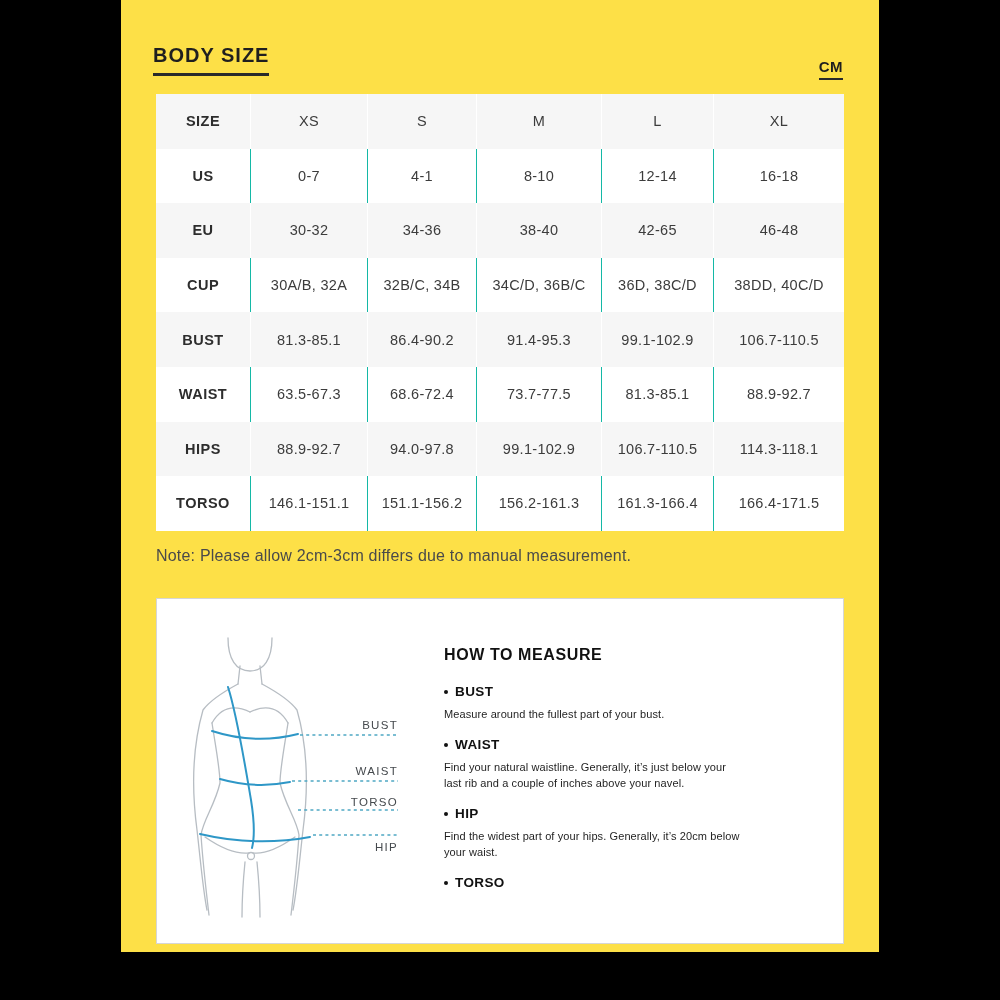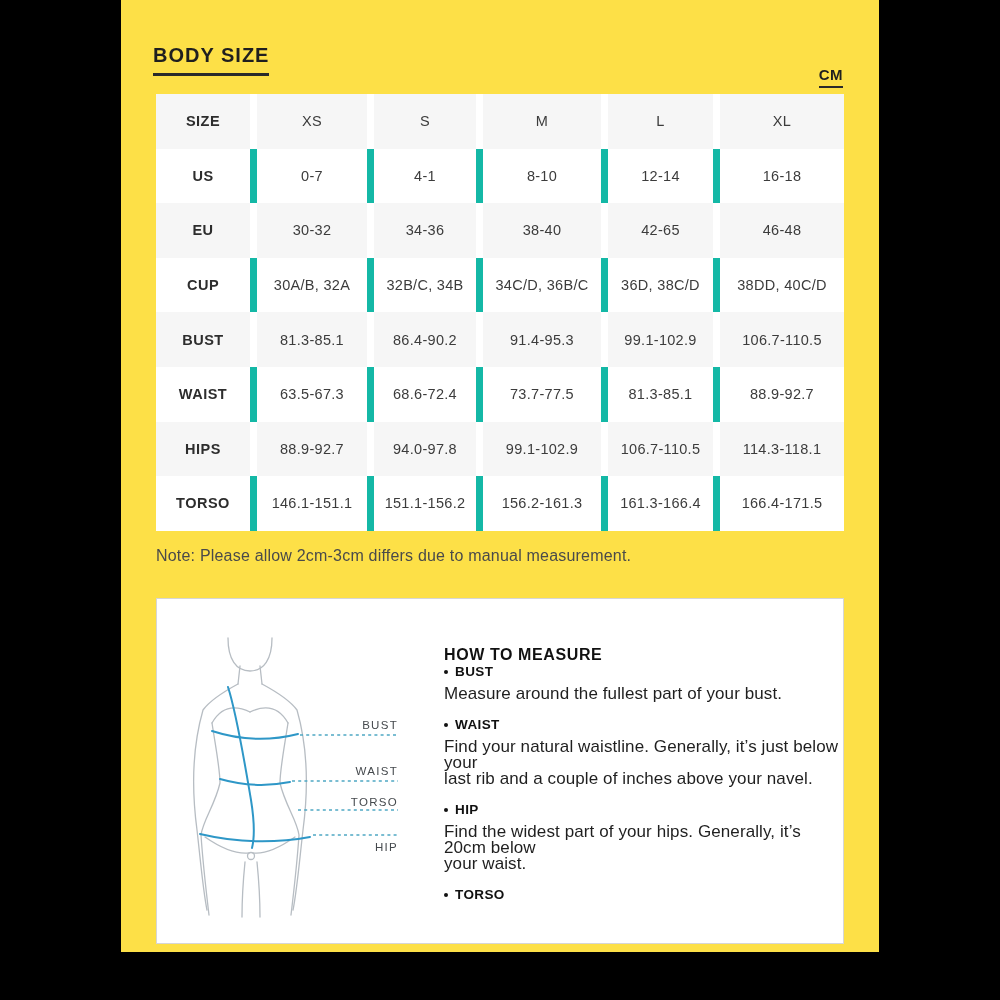--- a/index.html
+++ b/index.html
@@ -14,36 +14,36 @@
     width:758px; height:952px;
     background:#fde047;
   }
   
   .page-title {
     position:absolute; left:32px; top:44px;
     font-size:20px; font-weight:700; letter-spacing:1px; color:#1f1f1f;
     padding-bottom:6px; border-bottom:3px solid #2a2a2a;
   }
   .unit-label {
-    position:absolute; right:36px; top:66px;
+    position:absolute; right:36px; top:58px;
     font-size:15px; font-weight:700; letter-spacing:0.5px; color:#1f1f1f;
     padding-bottom:3px; border-bottom:2px solid #2a2a2a;
   }
   
   .size-table {
     position:absolute; left:35px; top:94px; width:688px;
     display:grid;
     grid-template-columns:94px 117px 109px 125px 112px 131px;
     grid-auto-rows:54.6px;
   }
   .trow { display:contents; }
   .cell {
     display:flex; align-items:center; justify-content:center;
     font-size:14.5px; color:#3c3c3c; letter-spacing:0.3px;
-    border-left:7px solid #14b8a6; background:#fff;
+    border-left:1px solid #14b8a6; background:#fff;
   }
   .cell:first-child { border-left:none; }
   .trow.g .cell { background:#f6f6f6; border-left-color:#fff; }
   .cell.b { font-weight:700; color:#2d2d2d; letter-spacing:0.5px; }
   
   .note {
     position:absolute; left:35px; top:547px;
     font-size:16px; color:#4a4a4a; letter-spacing:0.2px;
   }
   
@@ -52,33 +52,34 @@
     width:688px; height:346px;
     background:#fff; border:1px solid #d6d6d6;
   }
   .figure-wrap { position:absolute; left:8px; top:16px; width:250px; height:320px; }
   .figure-wrap svg { display:block; width:250px; height:320px; }
   .guide {
     position:absolute; left:287px; top:47px; width:395px;
   }
   .guide-title {
     font-size:16px; font-weight:700; letter-spacing:0.6px; color:#111;
+    margin-bottom:20px;
   }
   .guide-item { margin-bottom:15px; }
   .guide-item-head {
     display:flex; align-items:center;
     font-size:13.5px; font-weight:700; letter-spacing:0.4px; color:#111;
     margin-bottom:3px;
   }
   .bullet-dot {
     width:4px; height:4px; border-radius:50%; background:#111;
     display:inline-block; margin-right:7px; flex:0 0 auto;
   }
   .guide-item-text {
-    font-size:17px; line-height:16px; color:#1f1f1f;
+    font-size:11px; line-height:16px; color:#1f1f1f;
     white-space:pre-line; letter-spacing:0.1px;margin-top:7px;
   }
   
   .fig-label {
     font-size:11.5px; letter-spacing:1.3px; fill:#45494d;
     font-family:"Liberation Sans","DejaVu Sans",sans-serif;
   }
 </style>
 </head>
 <body>

